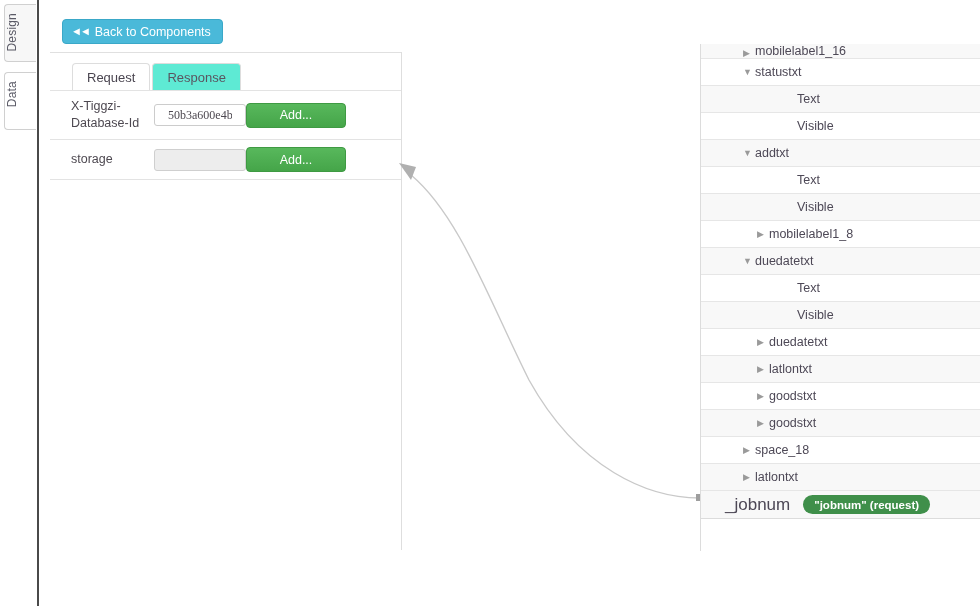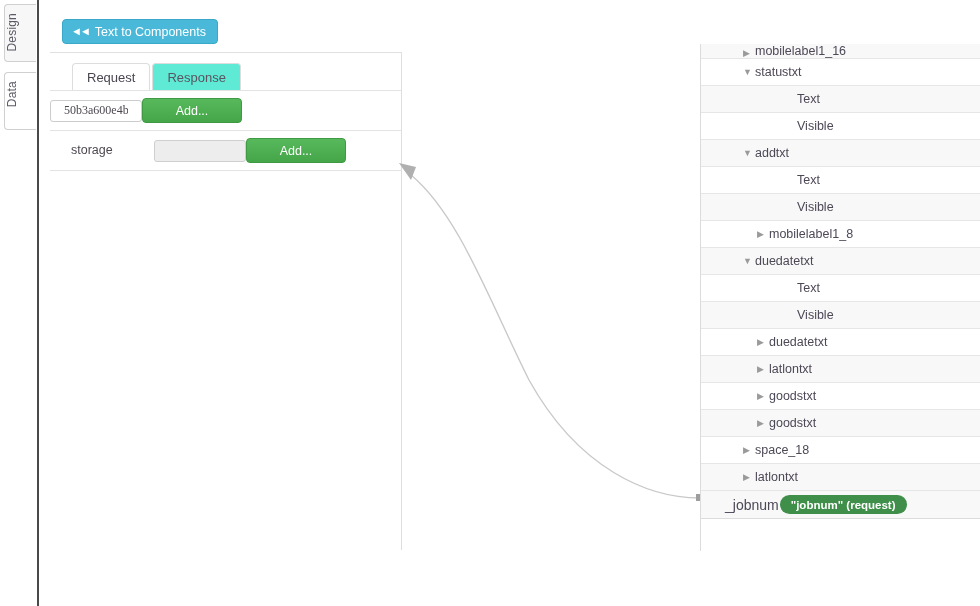--- a/index.html
+++ b/index.html
@@ -232,21 +232,21 @@
   }
   .var-row {
     height: 28px;
     display: flex;
     align-items: center;
     padding-left: 24px;
     background: #f8f8f8;
     border-bottom: 1px solid #dcdcdc;
     box-sizing: border-box;
   }
-  .var-name { font-size: 14px; color: #4d4856; margin-right: 1px; }
+  .var-name { font-size: 17px; color: #4d4856; margin-right: 13px; }
   .var-badge {
     display: inline-flex;
     align-items: center;
     height: 19px;
     padding: 0 11px;
     border-radius: 10px;
     background: #3f8f4a;
     color: #ffffff;
     font-size: 11.5px;
     font-weight: bold;
@@ -264,38 +264,39 @@
     </div>
     <div class="vtab" id="vtab-data">
       <span>Data</span>
     </div>
   </div>
 
   <div id="canvas">
 
     <div id="back-btn">
       <span class="rewind">◄◄</span>
-      <span>Text to Components</span>
+      <span>Back to Components</span>
     </div>
 
     <div id="panel-top-rule"></div>
 
     <div id="req-panel">
       <div class="tabstrip">
         <div class="tab active">
           <span>Request</span>
         </div>
         <div class="tab">
           <span>Response</span>
         </div>
       </div>
     </div>
 
     <div class="form-rows">
       <div class="frow">
+        <div class="flabel">X-Tiggzi-Database-Id</div>
         <input class="finput" type="text" value="50b3a600e4b" style="">
         <button class="addbtn">Add...</button>
       </div>
       <div class="frow">
         <div class="flabel">storage</div>
         <input class="finput disabled" type="text" value="" style="">
         <button class="addbtn">Add...</button>
       </div>
     </div>
 

